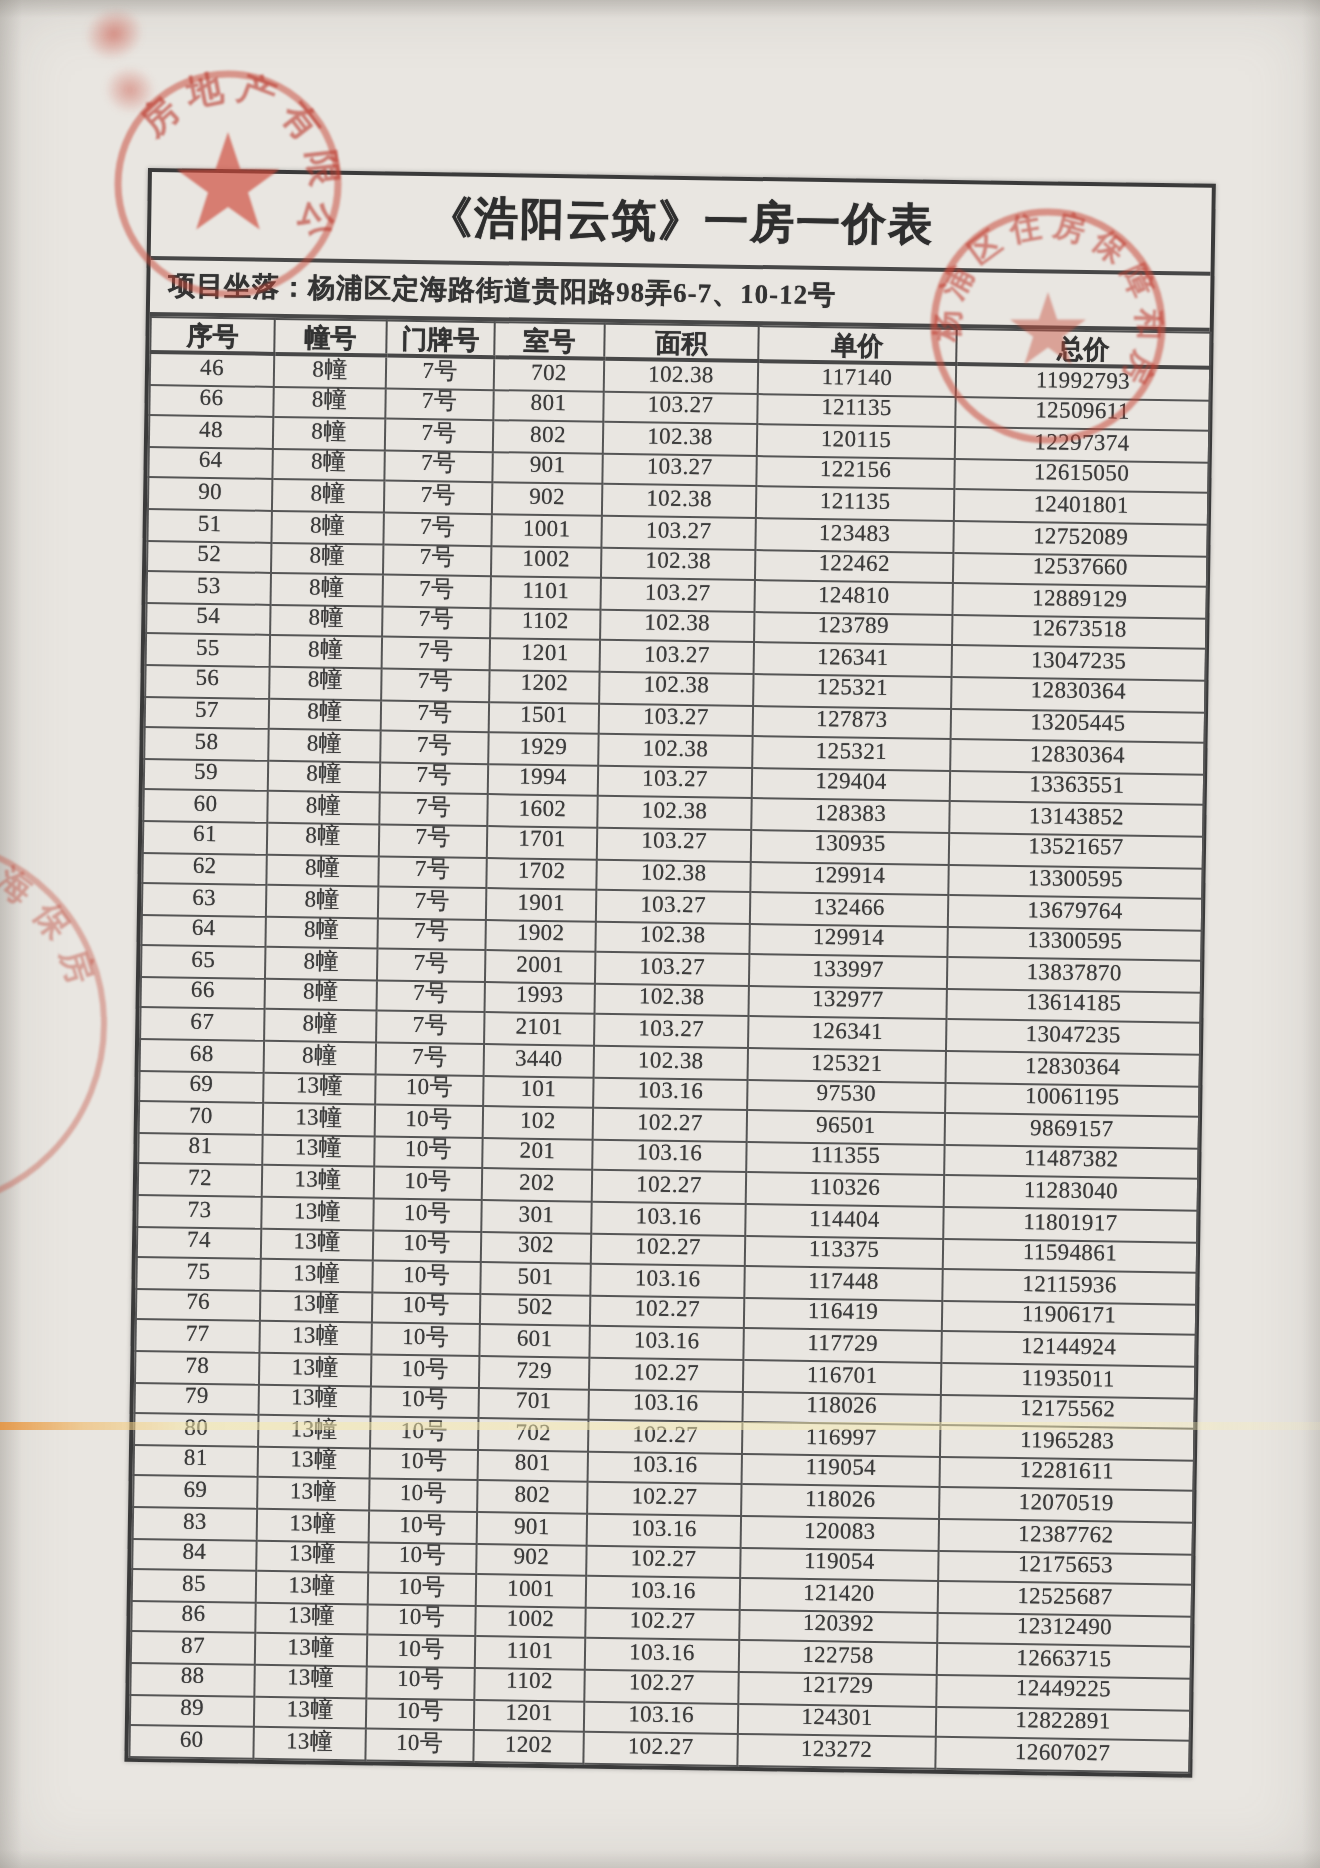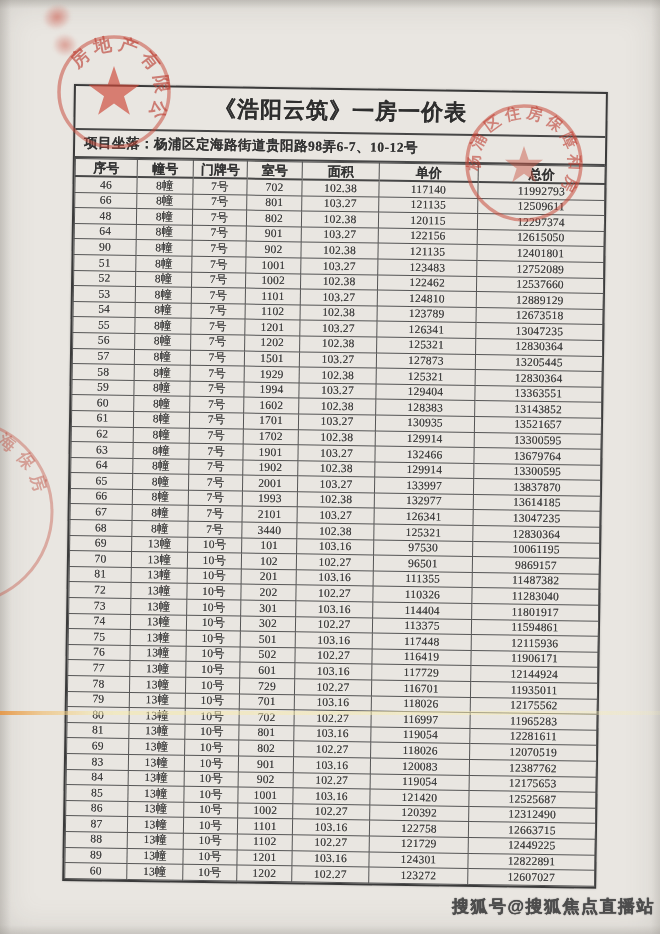--- a/index.html
+++ b/index.html
@@ -560,15 +560,14 @@
         <textPath href="#pC">海保房</textPath>
       </text>
     </g>
   </svg>
 
   <div class="smudge smudge1"></div>
   <div class="smudge smudge2"></div>
 
   <div class="highlight-line"></div>
 
-  <div class="watermark">搜狐号@搜狐焦点直播站</div>
 
 </div>
 
 </body></html>

